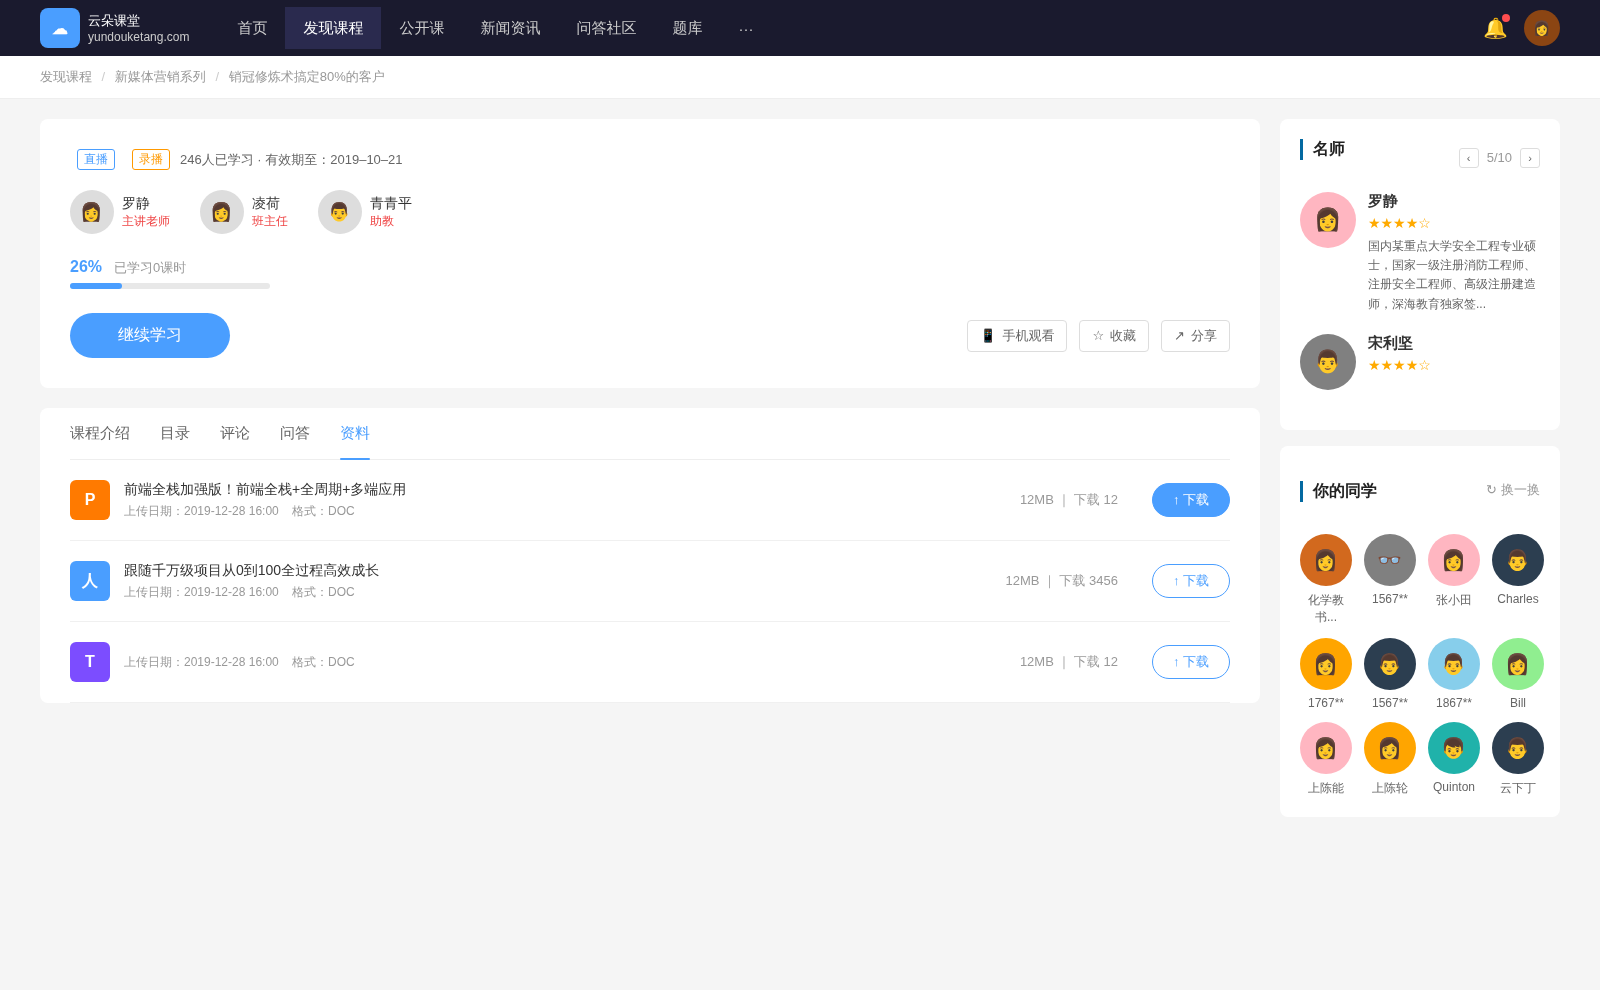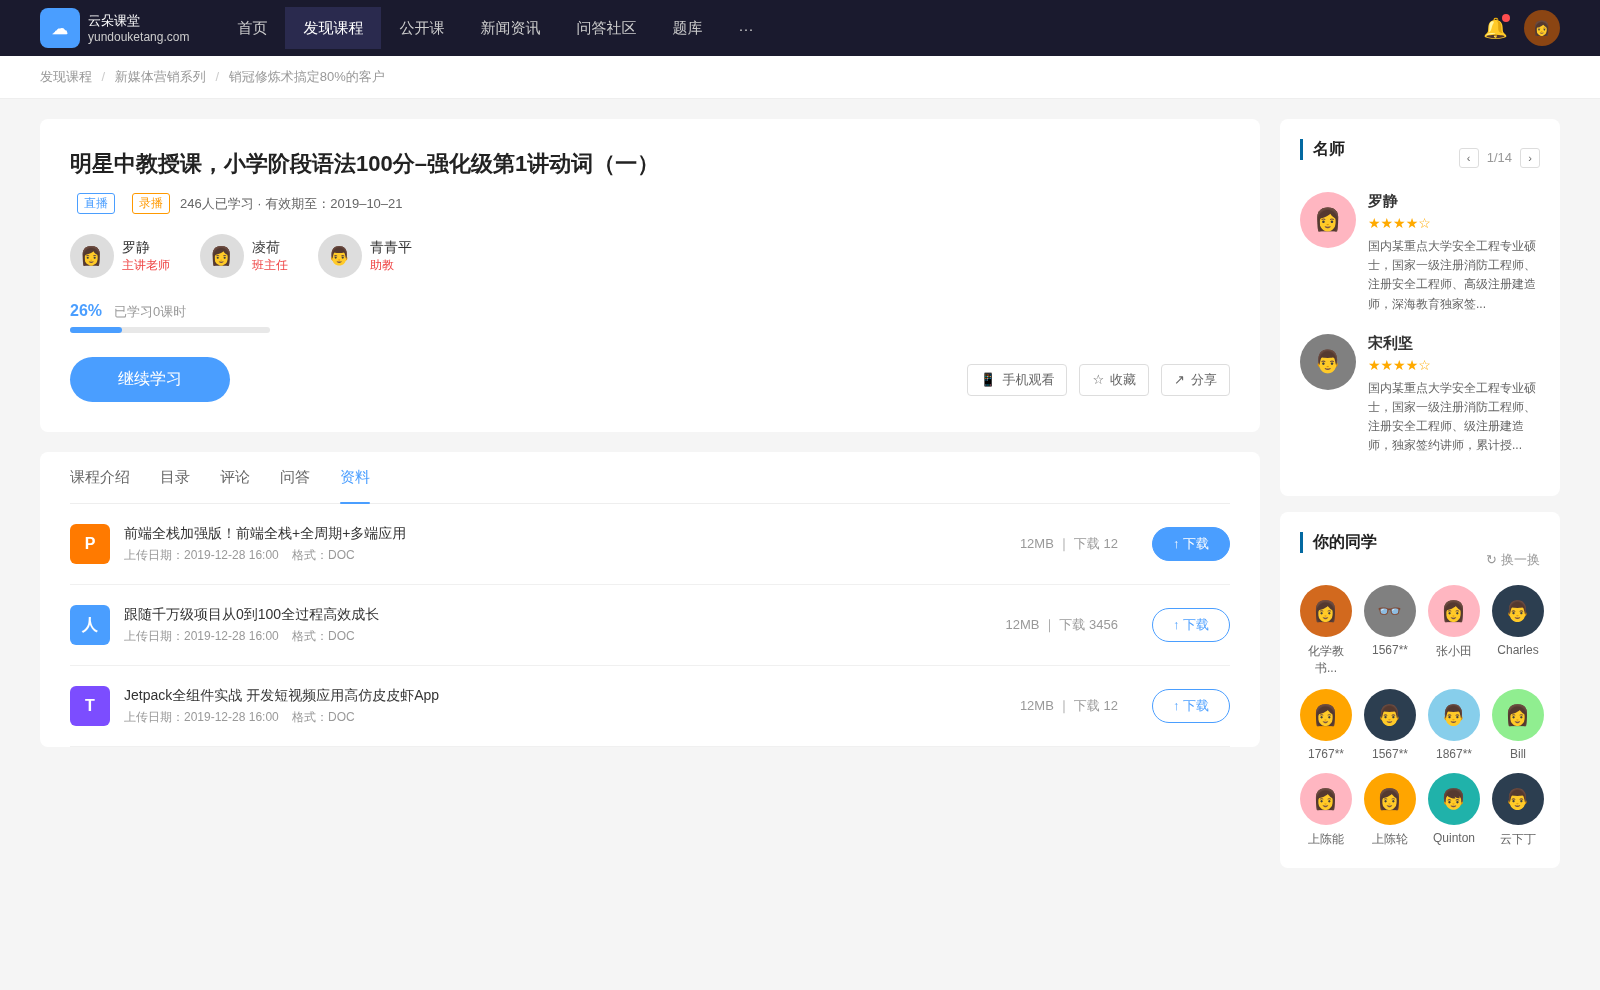--- a/index.html
+++ b/index.html
@@ -80,21 +80,21 @@
     .teacher-card-info .tname { font-size: 15px; font-weight: bold; color: #333; margin-bottom: 4px; }
     .stars { color: #ffaa00; font-size: 14px; margin-bottom: 6px; }
     .teacher-card-desc { font-size: 12px; color: #666; line-height: 1.6; }
 
     .students-grid { display: grid; grid-template-columns: repeat(4, 1fr); gap: 12px; }
     .student-item { display: flex; flex-direction: column; align-items: center; gap: 6px; }
     .student-avatar { width: 52px; height: 52px; border-radius: 50%; background: #ddd; overflow: hidden; display: flex; align-items: center; justify-content: center; font-size: 20px; }
     .student-name { font-size: 12px; color: #666; text-align: center; }
 
     .refresh-btn { display: flex; align-items: center; gap: 4px; color: #999; font-size: 13px; cursor: pointer; margin-left: auto; }
-    .students-header { display: flex; align-items: flex-end; margin-bottom: 16px; }
+    .students-header { display: flex; align-items: flex-start; margin-bottom: 16px; margin-top: 15px; }
 
     
     .av-pink { background: #ffb6c1; }
     .av-blue { background: #87ceeb; }
     .av-brown { background: #d2691e; }
     .av-gray { background: #808080; }
     .av-orange { background: #ffa500; }
     .av-green { background: #90ee90; }
     .av-dark { background: #2c3e50; }
     .av-teal { background: #20b2aa; }
@@ -128,21 +128,20 @@
   </div>
 </nav>
 
 <div class="breadcrumb" id="breadcrumb-bar"><a href="#">发现课程</a><span> / </span><a href="#">新媒体营销系列</a><span> / </span><a href="#">销冠修炼术搞定80%的客户</a></div>
 
 <div class="main-layout">
 
   <div class="content-area">
 
     <div class="course-card">
-      <div class="course-title">明星中教授课，小学阶段语法100分–强化级第1讲动词（一）</div>
       <div class="course-meta">
         <span class="badge">直播</span>
         <span class="badge record">录播</span>
         <span>246人已学习 · 有效期至：2019–10–21</span>
       </div>
 
       <div class="teachers" id="teachers-row">
           <div class="teacher">
     <div class="teacher-avatar">👩</div>
     <div class="teacher-info">
@@ -216,59 +215,57 @@
     <div class="resource-info">
       <div class="resource-name">跟随千万级项目从0到100全过程高效成长</div>
       <div class="resource-meta">上传日期：2019-12-28  16:00 &nbsp;&nbsp; 格式：DOC</div>
     </div>
     <div class="resource-stats">12MB ｜ 下载 3456</div>
     <button class="btn-download">↑ 下载</button>
   </div>
           <div class="resource-item">
     <div class="resource-icon" style="background:#7c4dff">T</div>
     <div class="resource-info">
-      <div class="resource-name">Jetpack全组件实战 开发短视频应用高仿皮皮虾App</div>
       <div class="resource-meta">上传日期：2019-12-28  16:00 &nbsp;&nbsp; 格式：DOC</div>
     </div>
     <div class="resource-stats">12MB ｜ 下载 12</div>
     <button class="btn-download">↑ 下载</button>
   </div>
         </div>
     </div>
 
   </div>
 
   <div class="sidebar">
 
     <div class="sidebar-card">
       <div class="sidebar-header">
         <div class="sidebar-title">
           <span>名师</span>
         </div>
         <div class="sidebar-nav">
           <div class="sidebar-nav-btn">‹</div>
-          <span>1/14</span>
+          <span>5/10</span>
           <div class="sidebar-nav-btn">›</div>
         </div>
       </div>
       <div id="teachers-sidebar-list">
           <div class="teacher-card">
     <div class="teacher-card-avatar av-pink">👩</div>
     <div class="teacher-card-info">
       <div class="tname">罗静</div>
       <div class="stars">★★★★☆</div>
       <div class="teacher-card-desc">国内某重点大学安全工程专业硕士，国家一级注册消防工程师、注册安全工程师、高级注册建造师，深海教育独家签...</div>
     </div>
   </div>
           <div class="teacher-card">
     <div class="teacher-card-avatar av-gray">👨</div>
     <div class="teacher-card-info">
       <div class="tname">宋利坚</div>
       <div class="stars">★★★★☆</div>
-      <div class="teacher-card-desc">国内某重点大学安全工程专业硕士，国家一级注册消防工程师、注册安全工程师、级注册建造师，独家签约讲师，累计授...</div>
     </div>
   </div>
         </div>
     </div>
 
     <div class="sidebar-card">
       <div class="students-header">
         <div class="sidebar-title">
           <span>你的同学</span>
         </div>

